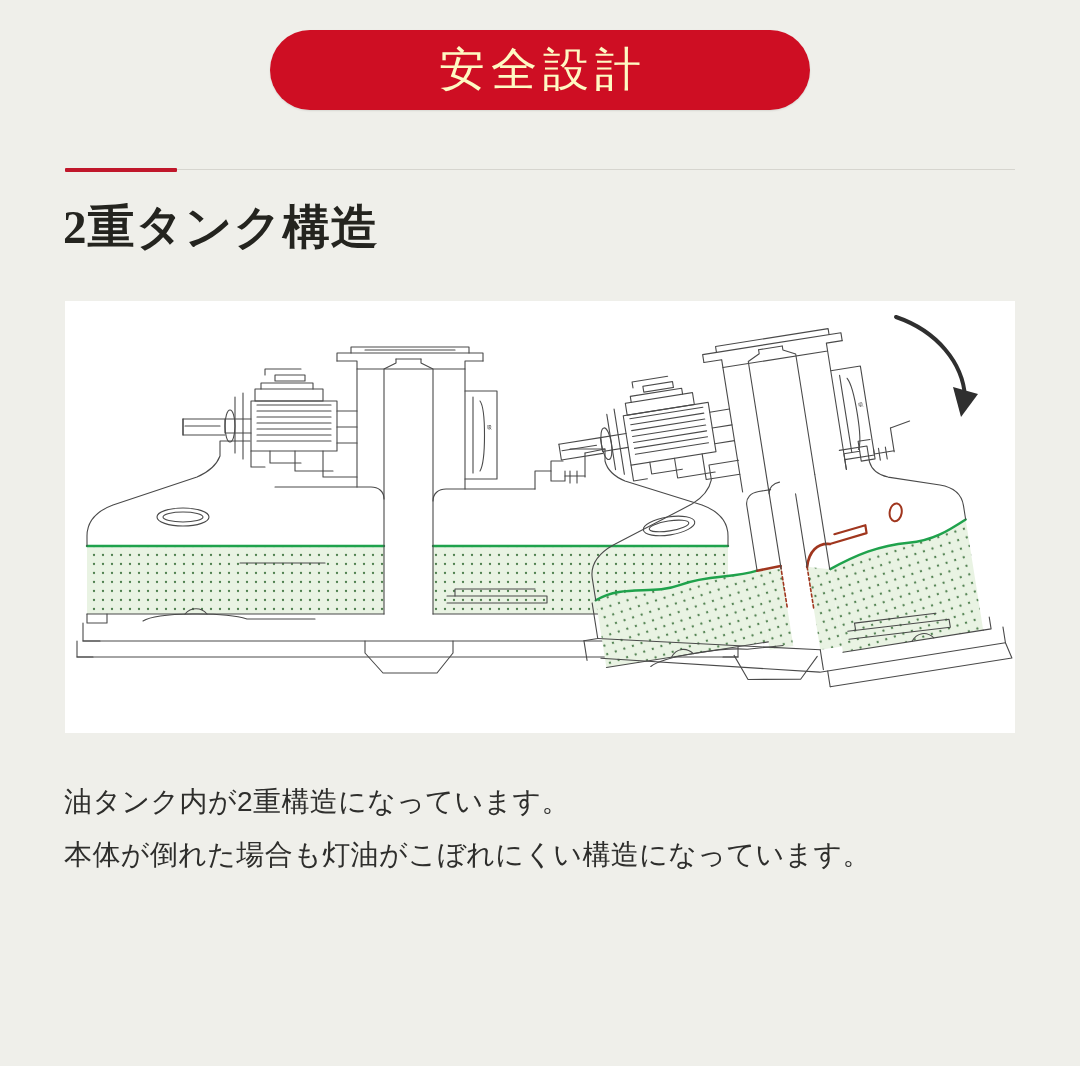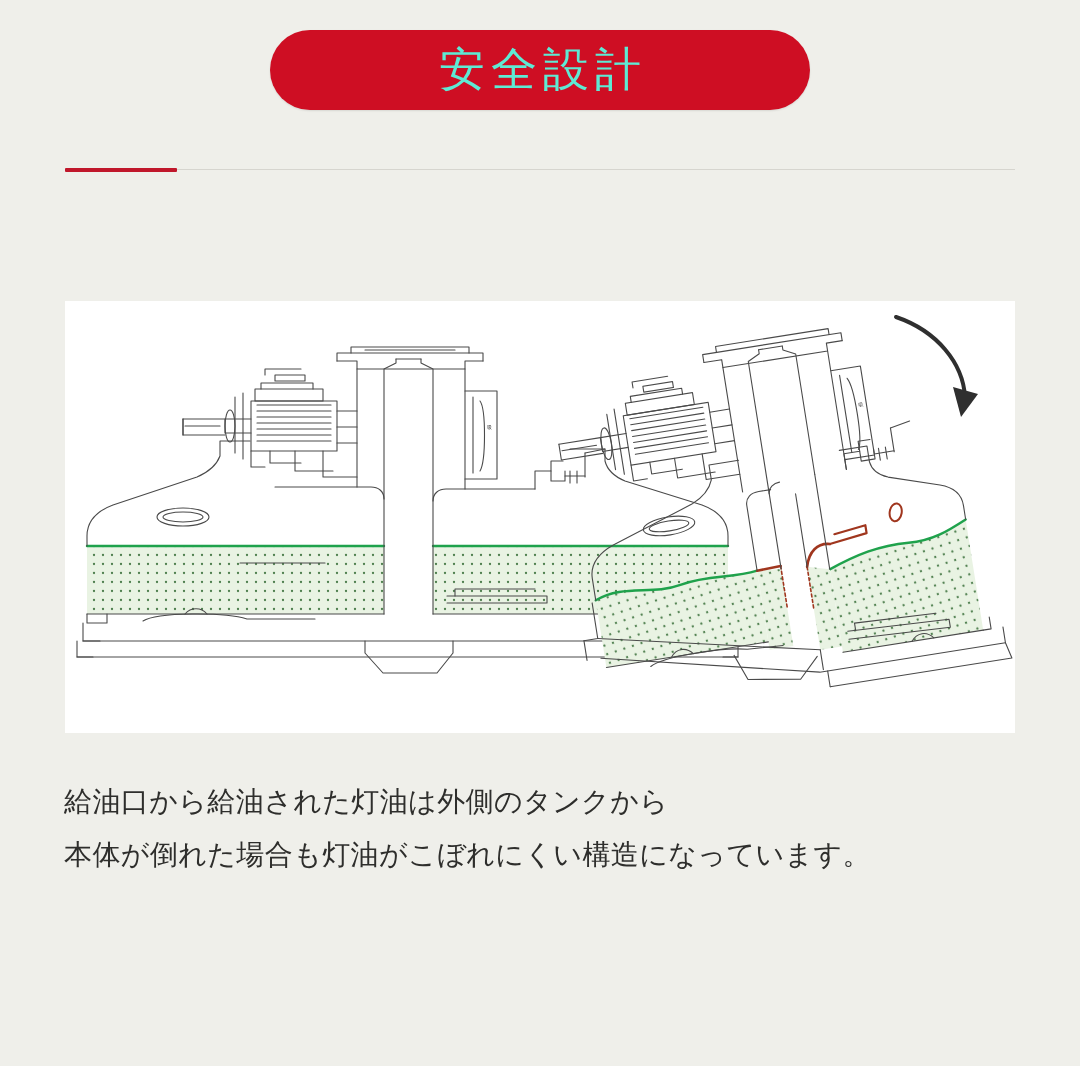--- a/index.html
+++ b/index.html
@@ -32,21 +32,21 @@
     width:540px;
     height:80px;
     background:#CE0E23;
     border-radius:42px;
     display:flex;
     align-items:center;
     justify-content:center;
     box-shadow:0 1px 2px rgba(0,0,0,0.10);
   }
   .banner-text {
-    color:#5eead4;
+    color:#fef9c3;
     font-family:"Liberation Serif", serif;
     font-size:46px;
     font-weight:400;
     letter-spacing:6px;
     text-indent:6px;
     line-height:1;
   }
 
   
   .rule-zone {
@@ -119,20 +119,21 @@
     <div class="banner">
       <span class="banner-text">安全設計</span>
     </div>
   </div>
 
   <div class="rule-zone">
     <div class="rule-grey"></div>
     <div class="rule-red"></div>
   </div>
 
+  <h2 class="heading">2重タンク構造</h2>
 
   <div class="figure-panel">
     <svg viewBox="0 0 950 432" xmlns="http://www.w3.org/2000/svg">
       <defs>
         <pattern id="fuelDots" width="9" height="9" patternUnits="userSpaceOnUse">
           <rect width="9" height="9" fill="#E9F3E3"></rect>
           <circle cx="2" cy="2" r="1.15" fill="#4E7F4E"></circle>
         </pattern>
         <pattern id="fuelDotsTilt" width="9" height="9" patternUnits="userSpaceOnUse" patternTransform="rotate(-9)">
           <rect width="9" height="9" fill="#E9F3E3"></rect>
@@ -351,17 +352,17 @@
       </g>
 
       <g>
         <path d="M831 16 C872 30 898 62 900 96" stroke="#2F2F2F" stroke-width="4" fill="none" stroke-linecap="round"></path>
         <path d="M888 86 L913 93 L896 116 Z" fill="#2F2F2F" stroke="none"></path>
       </g>
     </svg>
   </div>
 
   <div class="body-copy">
-    <p class="body-line">給油口から給油された灯油は外側のタンクから</p>
+    <p class="body-line">油タンク内が2重構造になっています。</p>
     <p class="body-line">本体が倒れた場合も灯油がこぼれにくい構造になっています。</p>
   </div>
 
 </div>
 
 </body></html>

